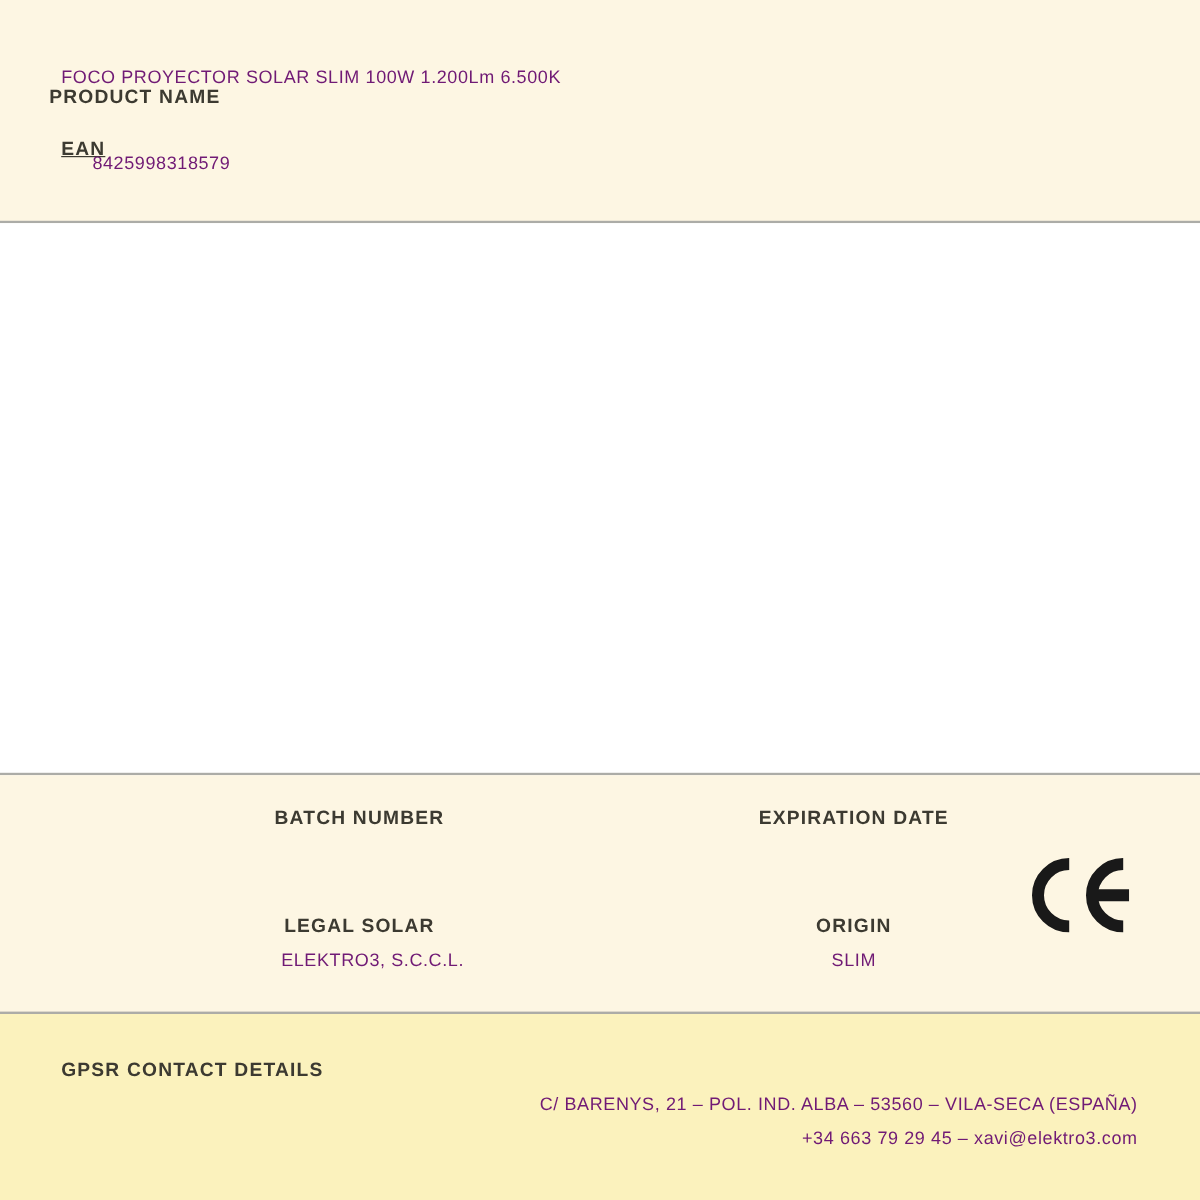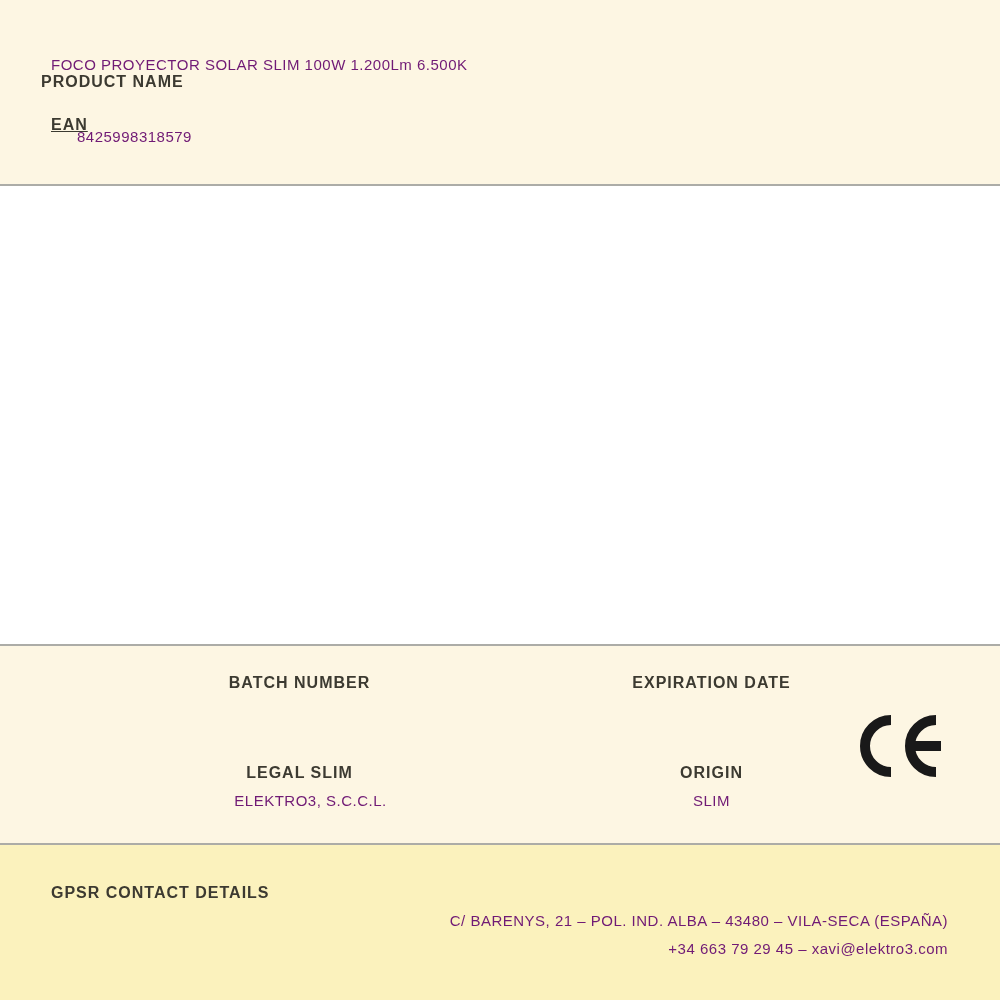--- a/index.html
+++ b/index.html
@@ -75,32 +75,32 @@
     <div class="txt label" style="left:51px; top:114px;text-decoration:underline;">EAN</div>
     <div class="txt value" style="left:51px; top:126px;margin-left:26px;">8425998318579</div>
   </div>
 
   <div class="section sec-white"></div>
 
   <div class="section sec-info">
     <div class="txt label col-left" style="top:26px;text-align:center;">BATCH NUMBER</div>
     <div class="txt label col-right" style="top:26px;">EXPIRATION DATE</div>
 
-    <div class="txt label col-left" style="top:116px;">LEGAL SLIM</div>
+    <div class="txt label col-left" style="top:116px;">LEGAL SOLAR</div>
     <div class="txt value col-left" style="top:144px;margin-left:11px;">ELEKTRO3, S.C.C.L.</div>
 
     <div class="txt label col-right" style="top:116px;">ORIGIN</div>
     <div class="txt value col-right" style="top:144px;">SLIM</div>
 
     <svg class="ce" viewBox="0 0 81 62" fill="none" stroke="currentColor" stroke-width="10">
       <path d="M 31 5 A 26 26 0 0 0 5 31 A 26 26 0 0 0 31 57"></path>
       <path d="M 76 5 A 26 26 0 0 0 50 31 A 26 26 0 0 0 76 57"></path>
       <path d="M 55 31 L 81 31"></path>
     </svg>
   </div>
 
   <div class="section sec-gpsr">
     <div class="txt label" style="left:51px; top:37px;">GPSR CONTACT DETAILS</div>
-    <div class="txt value right-align" style="top:65px;">C/ BARENYS, 21 – POL. IND. ALBA – 43480 – VILA-SECA (ESPAÑA)</div>
+    <div class="txt value right-align" style="top:65px;">C/ BARENYS, 21 – POL. IND. ALBA – 53560 – VILA-SECA (ESPAÑA)</div>
     <div class="txt value right-align" style="top:93px;">+34 663 79 29 45 – xavi@elektro3.com</div>
   </div>
 
 </div>
 
 </body></html>

